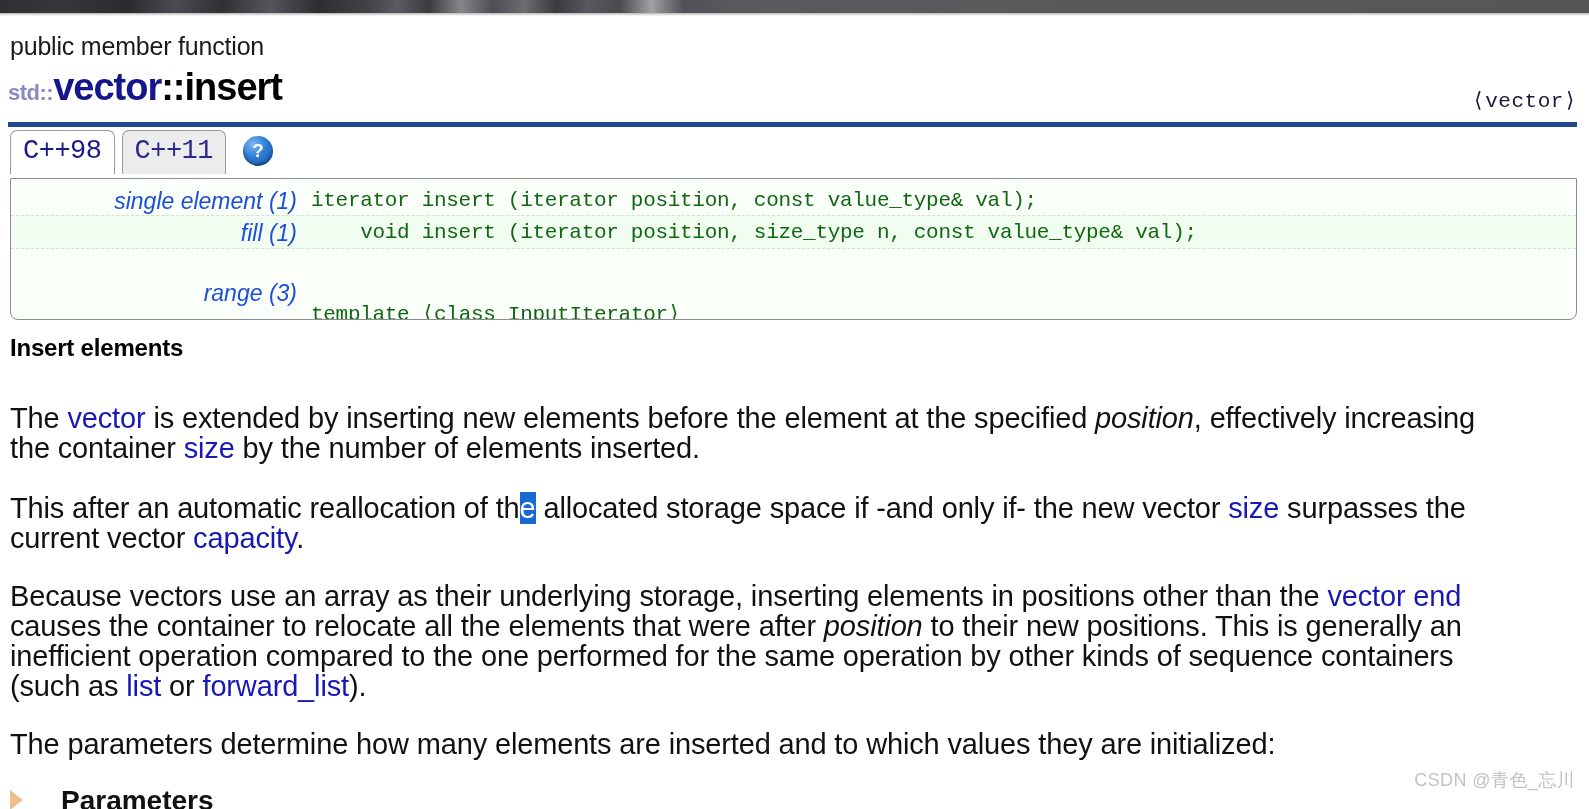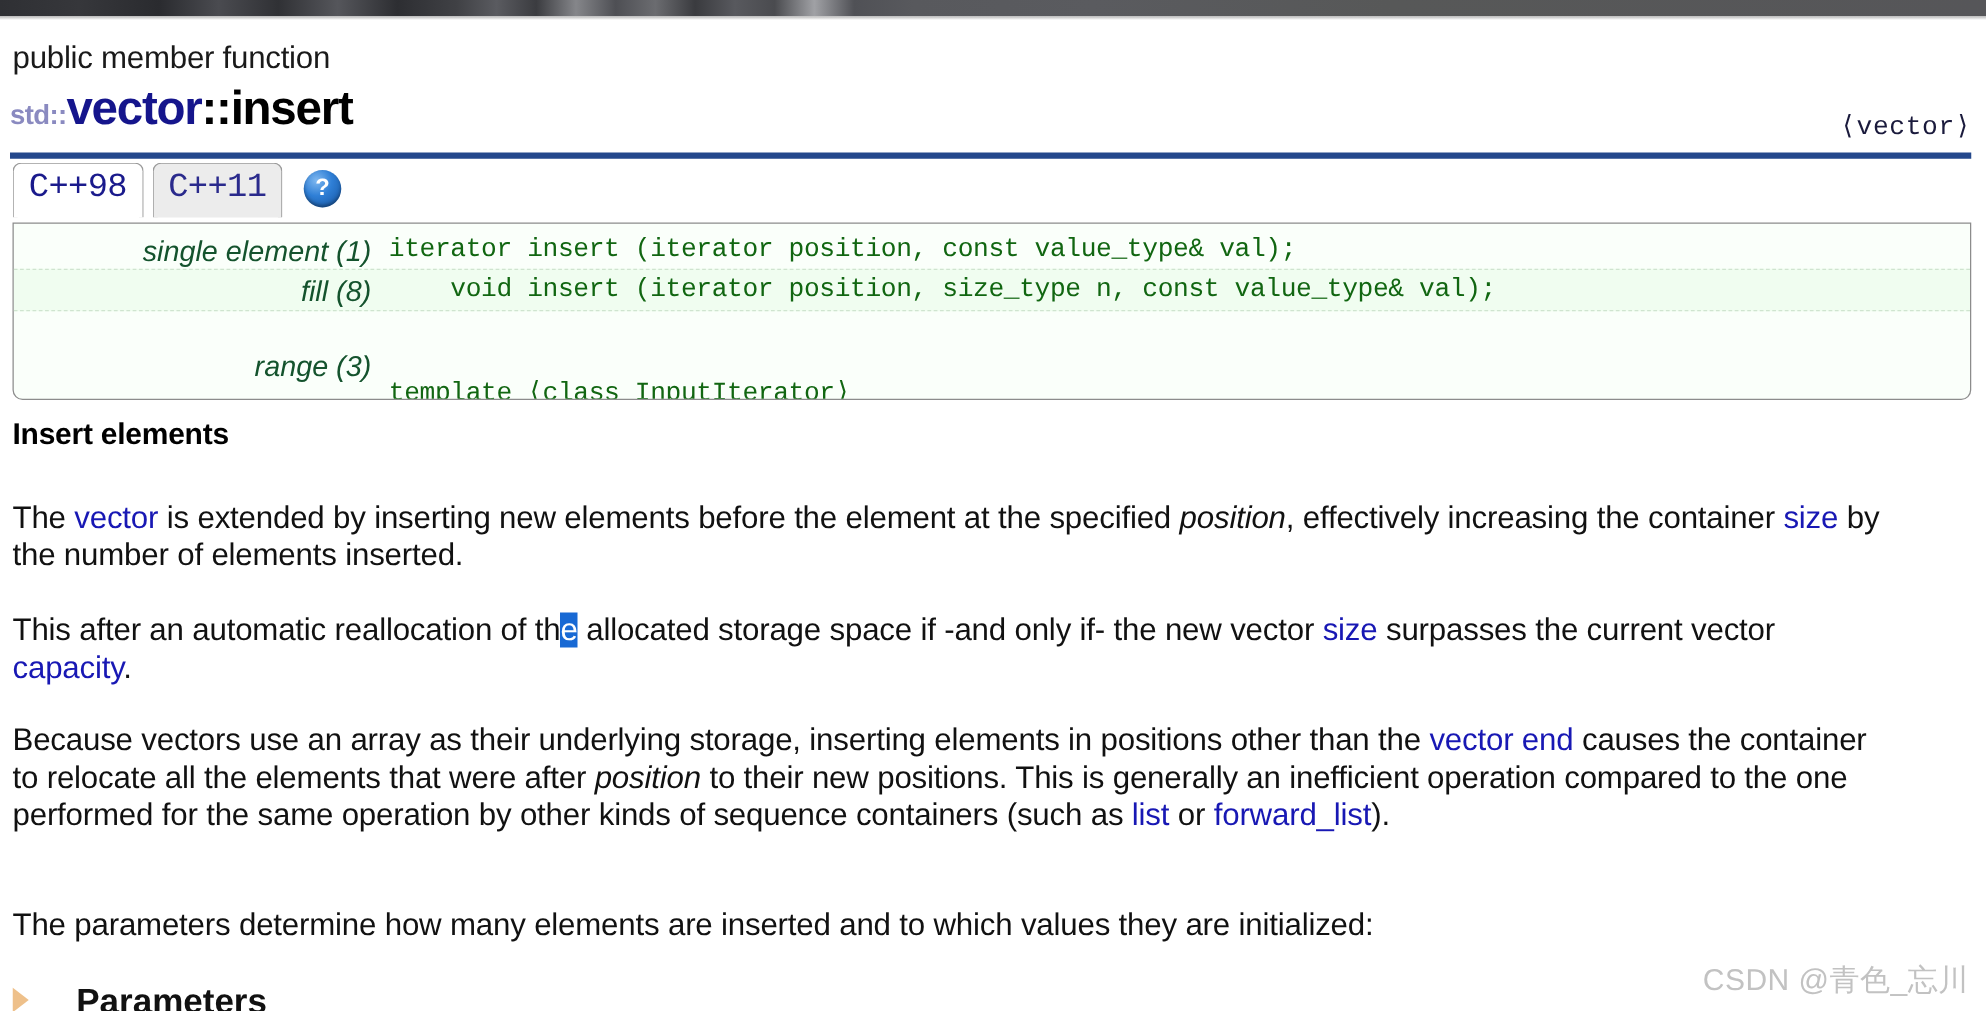--- a/index.html
+++ b/index.html
@@ -97,21 +97,21 @@
     overflow: hidden;
   }
   .sig-row { display: flex; align-items: flex-start; }
   .sig-row.shade { background: #f0fdf0; }
   .sig-row.sep-top { border-top: 1px dashed #cfe4cf; }
   .sig-row.sep-bot { border-bottom: 1px dashed #cfe4cf; }
   .sig-label {
     width: 300px; flex: 0 0 300px;
     text-align: right; padding-right: 14px;
     font-family: "Liberation Sans", sans-serif;
-    font-style: italic; font-size: 23px; color: #14532d;
+    font-style: italic; font-size: 23px; color: #1d4ed8;
     white-space: nowrap;
   }
   .sig-code {
     flex: 1 1 auto;
     font-family: "Liberation Mono", monospace;
     font-size: 21px; color: #116611; white-space: pre;
     letter-spacing: -0.3px;
   }
   #row1 { height: 36px; padding-top: 10px; }
   #row1 .sig-label { line-height: 24px; }
@@ -123,21 +123,21 @@
 
   
   #body { position: absolute; top: 334px; left: 0; width: 1589px; }
   #section-heading {
     position: absolute; top: 0; left: 10px;
     font-size: 24px; font-weight: bold; color: #000000;
     letter-spacing: -0.2px;
   }
   .para {
     position: absolute; left: 10px; width: 1496px;
-    font-size: 25px; line-height: 30px; color: #111111;
+    font-size: 29px; line-height: 30px; color: #111111;
     letter-spacing: -0.15px;
   }
   #p1 { top: 40px; }
   #p2 { top: 130px; }
   #p3 { top: 218px; }
   #p4 { top: 366px; }
   .lnk { color: #1818b4; }
   .it { font-style: italic; }
   .sel { background: #1869d4; color: #ffffff; }
 
@@ -154,21 +154,21 @@
     border-bottom: 10px solid transparent;
   }
   #bottom-head-label {
     font-size: 28px; font-weight: bold; color: #111111;
     line-height: 30px;
   }
 
   
   #watermark {
     position: absolute; top: 768px; right: 14px;
-    font-size: 24px; color: #c2c2c2;
+    font-size: 18px; color: #c2c2c2;
     letter-spacing: 0.4px; white-space: nowrap;
   }
 </style>
 </head>
 <body>
 
 <div id="top-strip"></div>
 <div id="top-strip-shadow"></div>
 
 <div id="page-head">
@@ -188,21 +188,21 @@
 </div>
 
 <div id="sig-box">
 
   <div class="sig-row" id="row1">
     <div class="sig-label">single element (1)</div>
     <div class="sig-code">iterator insert (iterator position, const value_type&amp; val);</div>
   </div>
 
   <div class="sig-row shade sep-top sep-bot" id="row2">
-    <div class="sig-label">fill (8)</div>
+    <div class="sig-label">fill (1)</div>
     <div class="sig-code">    void insert (iterator position, size_type n, const value_type&amp; val);</div>
   </div>
 
   <div class="sig-row" id="row3">
     <div class="sig-label">range (3)</div>
     <div class="sig-code">
       <span class="tmpl">template ⟨class InputIterator⟩</span>
       
     </div>
   </div>

